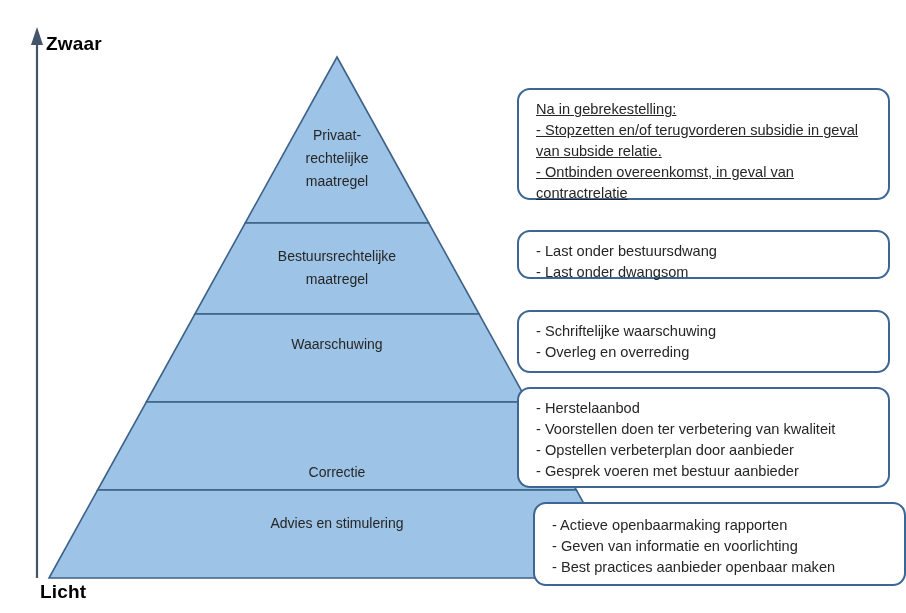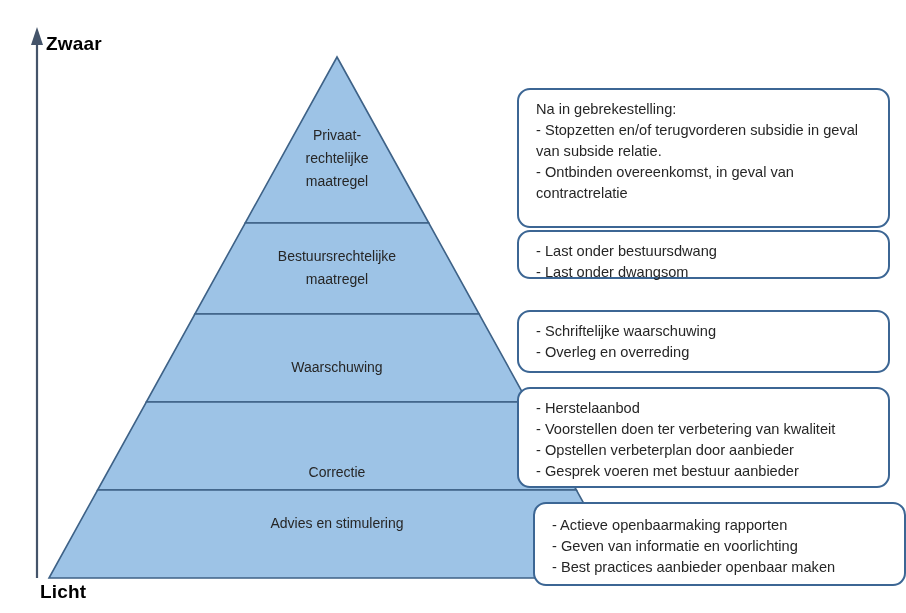--- a/index.html
+++ b/index.html
@@ -65,25 +65,25 @@
 
   <div class="pyr-label" style="left:237px; top:124px; width:200px;">
     <div>Privaat-</div>
     <div>rechtelijke</div>
     <div>maatregel</div>
   </div>
   <div class="pyr-label" style="left:212px; top:245px; width:250px;">
     <div>Bestuursrechtelijke</div>
     <div>maatregel</div>
   </div>
-  <div class="pyr-label" style="left:237px; top:356px; width:200px;">Waarschuwing</div>
+  <div class="pyr-label" style="left:237px; top:333px; width:200px;">Waarschuwing</div>
   <div class="pyr-label" style="left:237px; top:461px; width:200px;">Correctie</div>
   <div class="pyr-label" style="left:187px; top:512px; width:300px;">Advies en stimulering</div>
 
-  <div class="callout" style="top:88px; height:140px;">
+  <div class="callout" style="top:88px; height:112px;text-decoration:underline;">
     <div>Na in gebrekestelling:</div>
     <div>- Stopzetten en/of terugvorderen subsidie in geval van subside relatie.</div>
     <div>- Ontbinden overeenkomst, in geval van contractrelatie</div>
   </div>
 
   <div class="callout" style="top:230px; height:49px;">
     <div>- Last onder bestuursdwang</div>
     <div>- Last onder dwangsom</div>
   </div>
 

